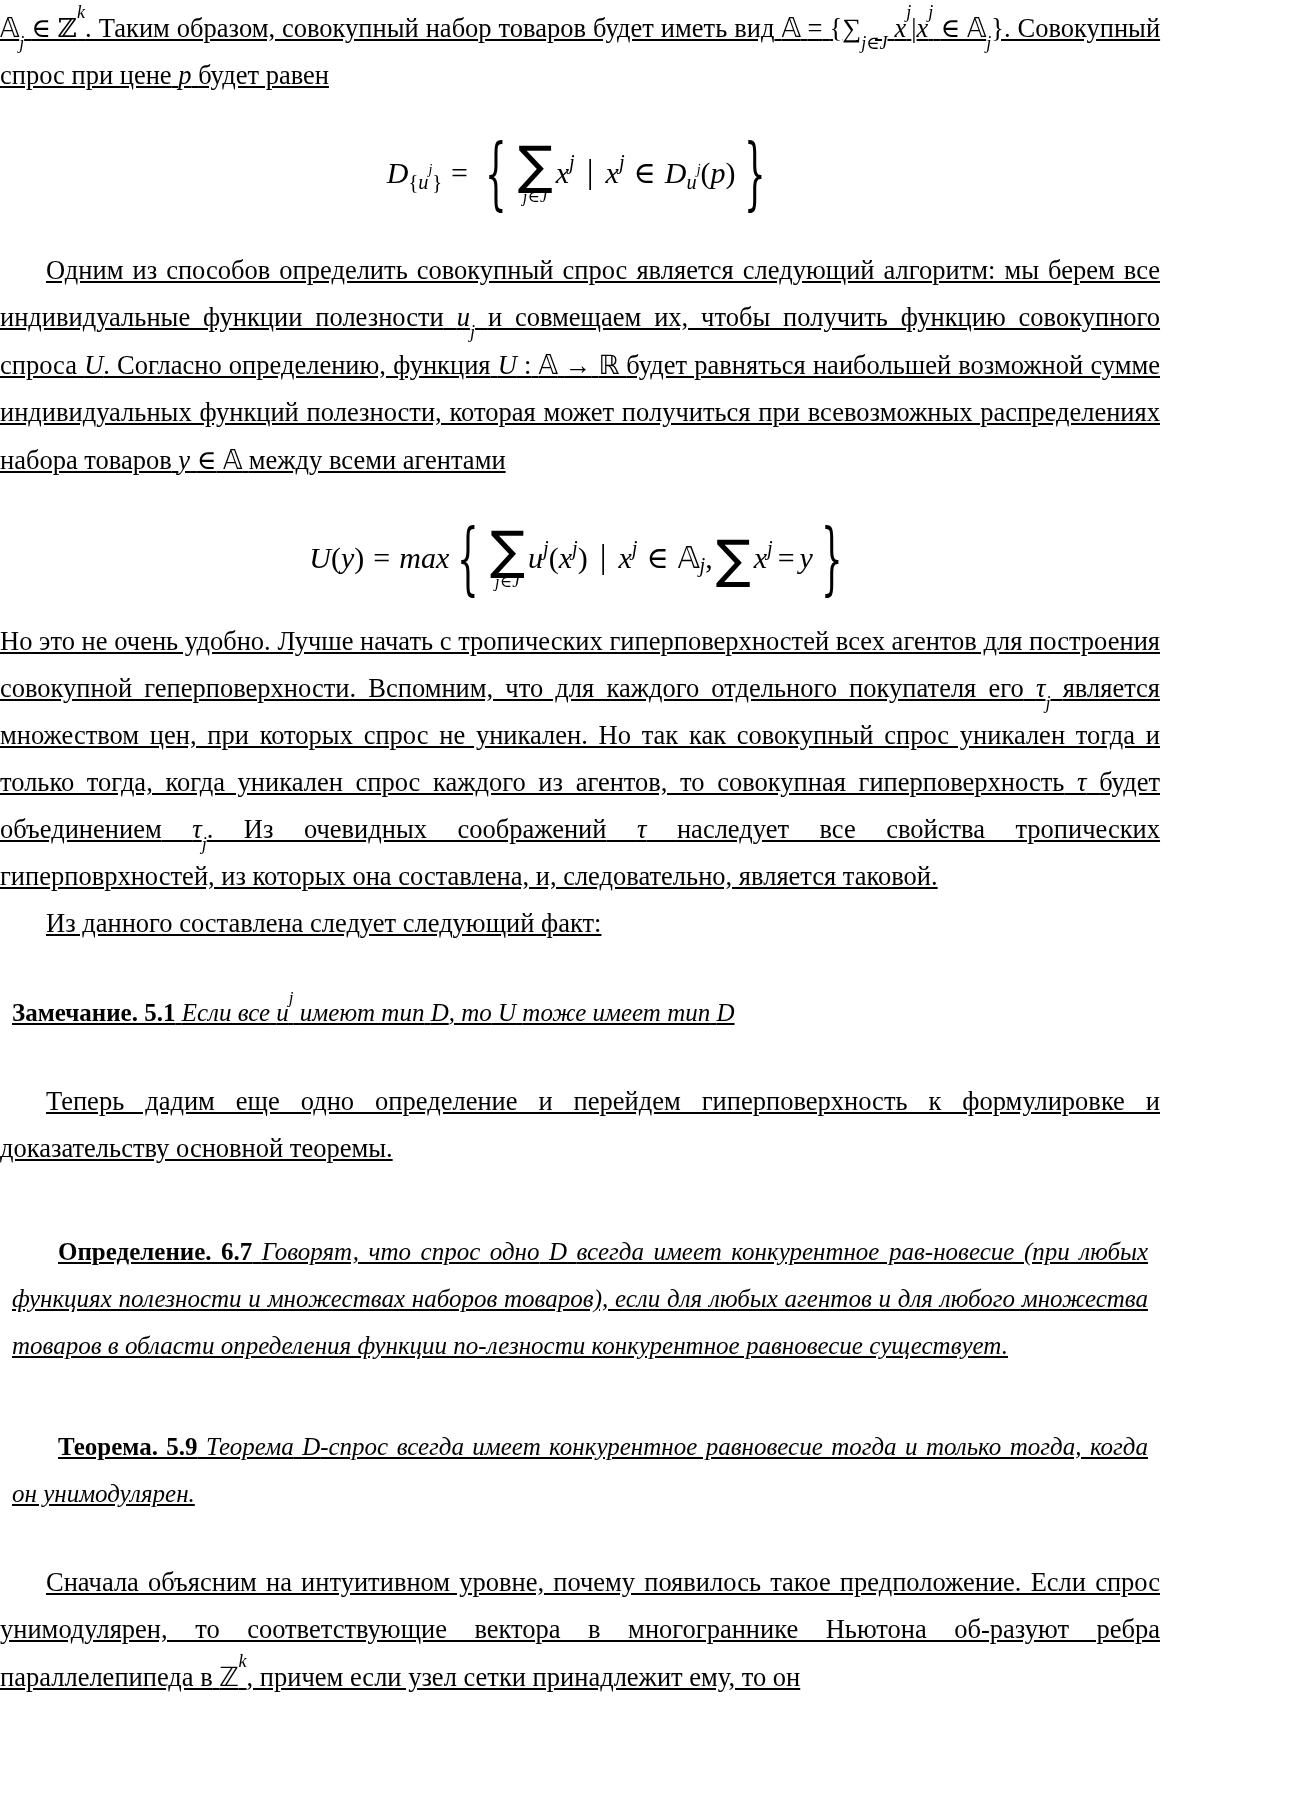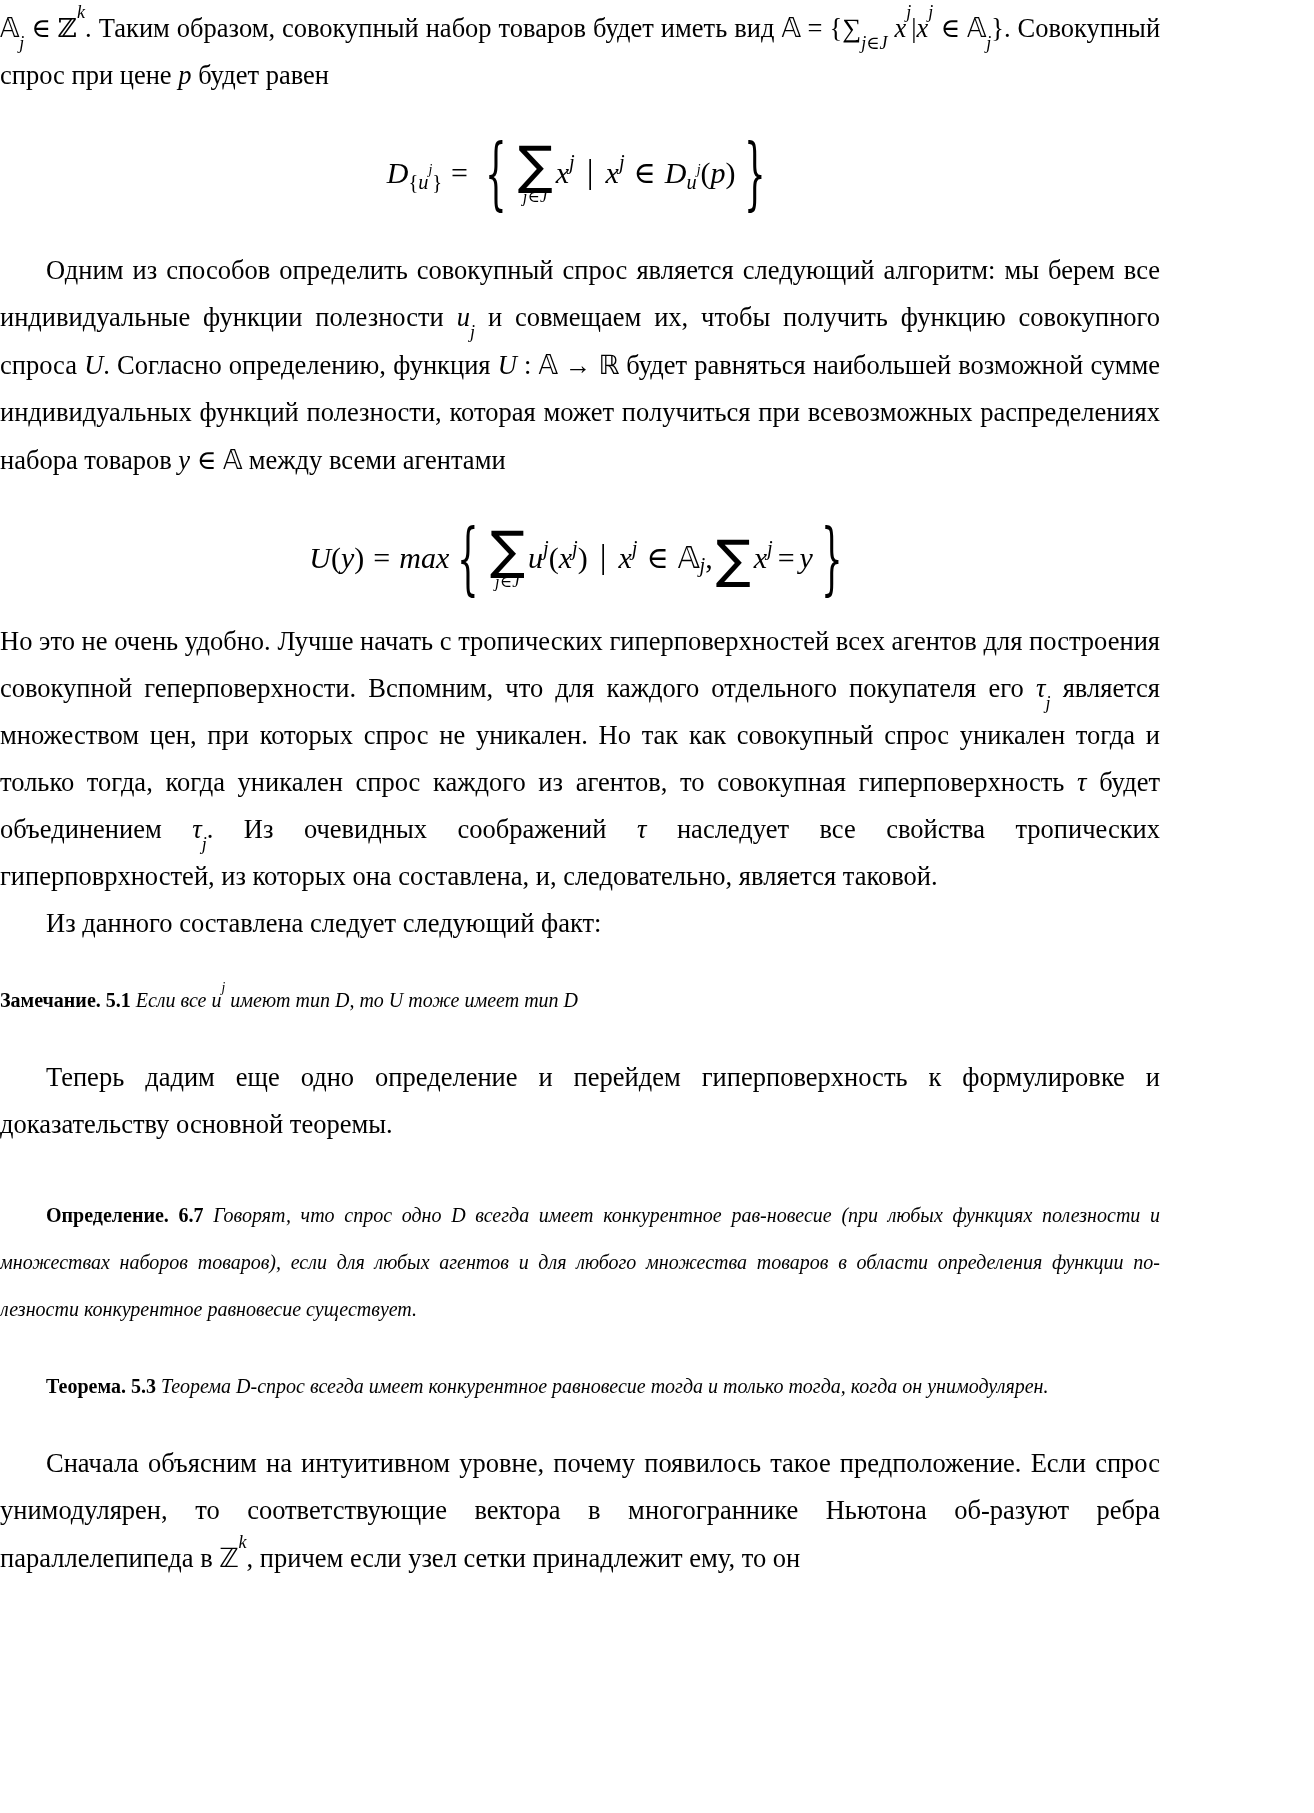--- a/index.html
+++ b/index.html
@@ -13,20 +13,21 @@
     font-family: "Liberation Serif", "DejaVu Serif", serif;
     color: #000000;
     overflow: hidden;
   }
   .page {
     width: 1102px;
     height: 1813px;
     position: relative;
     box-sizing: border-box;
     padding: 0 4px 0 0;
+    text-decoration: underline;
   }
   .body-col {
     width: 1160px;
     margin: 0 auto;
     padding-top: 4px;
   }
 
   
   .para {
     font-size: 26.5px;
@@ -109,24 +110,24 @@
     font-size: 34px;
     position: relative;
     top: -1px;
     font-weight: 300;
   }
   .op { padding: 0 9px; }
   .opn { padding: 0 5px; }
 
   
   .thm {
-    font-size: 20px;
+    font-size: 25px;
     line-height: 47px;
     text-align: justify;
-    margin: 0;
+    margin: 12px;
     text-indent: 46px;
   }
   .thm .head {
     font-weight: bold;
     font-style: normal;
   }
   .thm .it {
     font-style: italic;
   }
 </style>
@@ -221,20 +222,20 @@
     <div class="gap-md"></div>
 
     <p class="para indent">Теперь дадим еще одно определение и перейдем гиперповерхность к формулировке и доказательству основной теоремы.</p>
 
     <div class="gap-lg"></div>
 
     <p class="thm"><span class="head">Определение. 6.7</span> <span class="it">Говорят, что спрос одно</span> <span class="mi">D</span> <span class="it">всегда имеет конкурентное рав-новесие (при любых функциях полезности и множествах наборов товаров), если для любых агентов и для любого множества товаров в области определения функции по-лезности конкурентное равновесие существует.</span></p>
 
     <div class="gap-md"></div>
 
-    <p class="thm"><span class="head">Теорема. 5.3</span> <span class="it">Теорема</span> <span class="mi">D</span><span class="it">-спрос всегда имеет конкурентное равновесие тогда и только тогда, когда он унимодулярен.</span></p>
+    <p class="thm"><span class="head">Теорема. 5.9</span> <span class="it">Теорема</span> <span class="mi">D</span><span class="it">-спрос всегда имеет конкурентное равновесие тогда и только тогда, когда он унимодулярен.</span></p>
 
     <div class="gap-md"></div>
 
     <p class="para indent"><span>Сначала объясним на интуитивном уровне, почему появилось такое предположение. Если спрос унимодулярен, то соответствующие вектора в многограннике Ньютона об-разуют ребра параллелепипеда в</span> <span class="bb">ℤ</span><sup class="mi">k</sup><span>, причем если узел сетки принадлежит ему, то он</span></p>
 
   </div>
 </div>
 
 </body></html>

